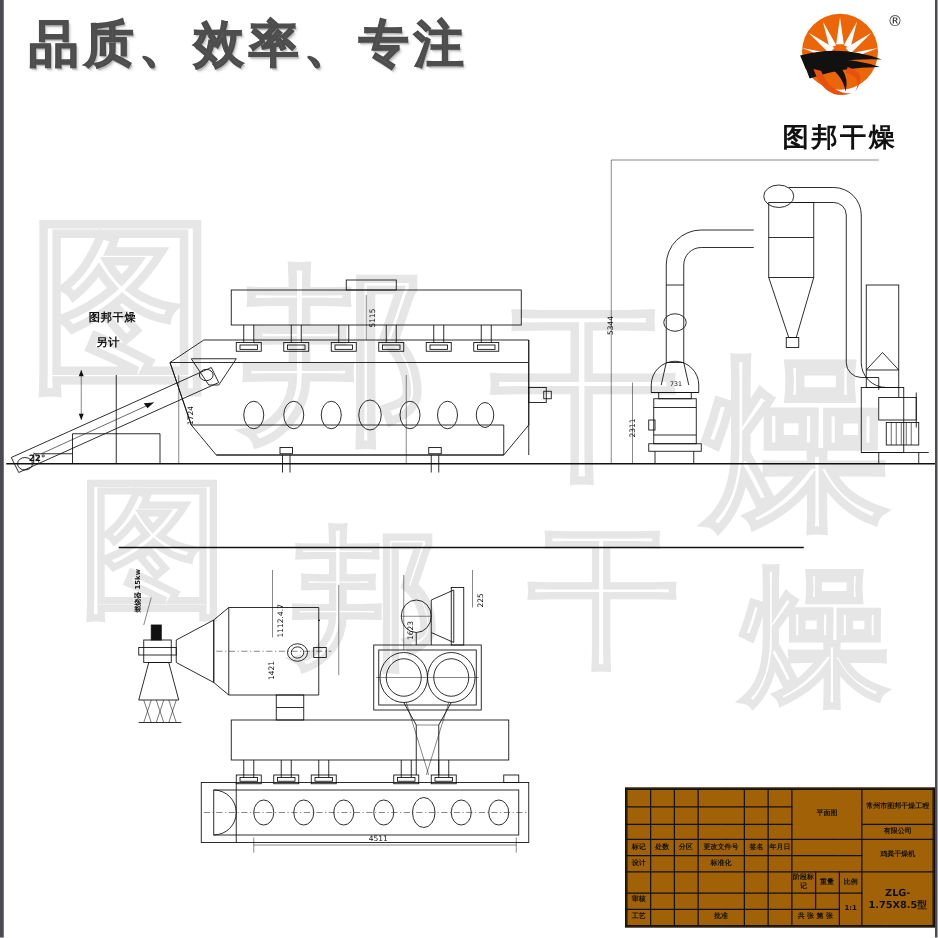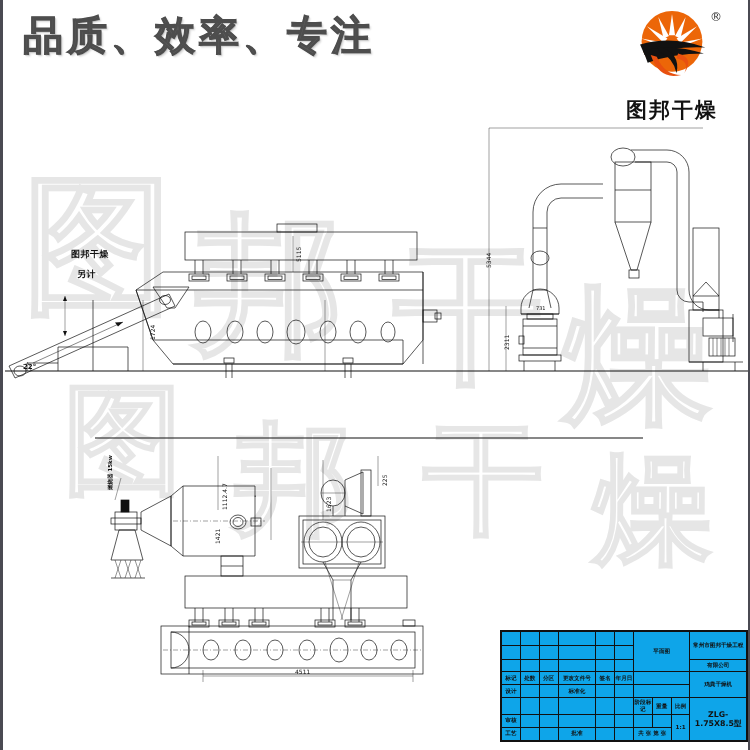--- a/index.html
+++ b/index.html
@@ -42,21 +42,21 @@
   
   .lbl{position:absolute;z-index:20;color:#111;white-space:nowrap;
        font-family:"DejaVu Sans","Liberation Sans",sans-serif;}
   .cn{font-size:9px;font-weight:bold;letter-spacing:0.5px;}
   .dim{font-size:6px;}
   .vdim{font-size:6px;transform-origin:0 0;transform:rotate(-90deg);}
   .vcn{font-size:7px;font-weight:bold;transform-origin:0 0;transform:rotate(-90deg);}
 
   
   #tb{position:absolute;left:497px;top:630px;width:248px;height:112px;z-index:25;
-      background:#0ea5e9;border:1.4px solid #111;box-sizing:border-box;}
+      background:#a16207;border:1.4px solid #111;box-sizing:border-box;}
   #tb table{border-collapse:collapse;width:100%;height:100%;table-layout:fixed;}
   #tb td{border:0.8px solid #111;text-align:center;vertical-align:middle;
          font-size:5.6px;font-weight:bold;color:#111;padding:0;line-height:1.25;
          overflow:hidden;}
   .tbco{font-size:6.3px;}
   .tbnm{font-size:7.6px;}
   .tbpv{font-size:7.4px;}
   .tbsc{font-size:6.4px;}
   .blank{border:0.8px solid #111;}
 </style>

